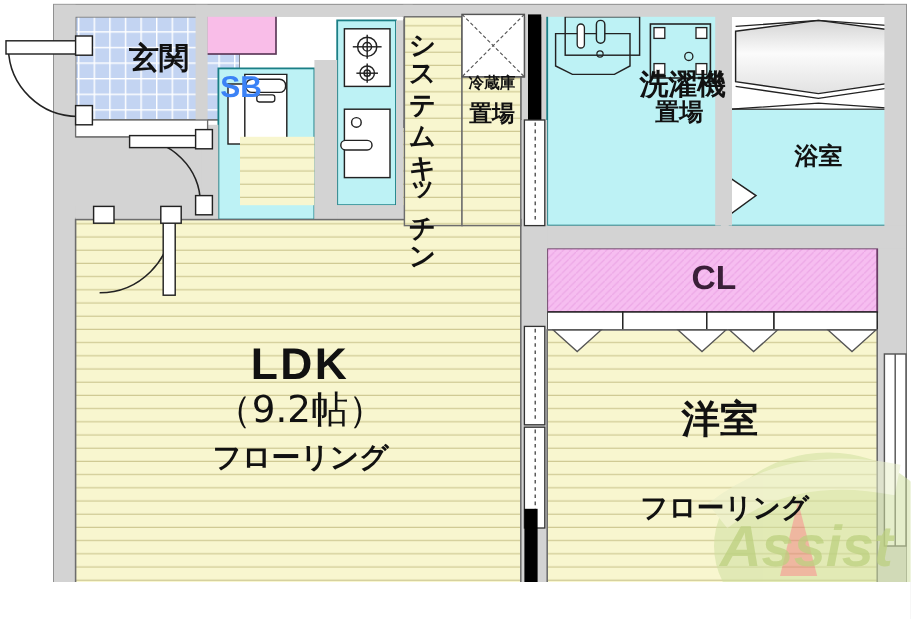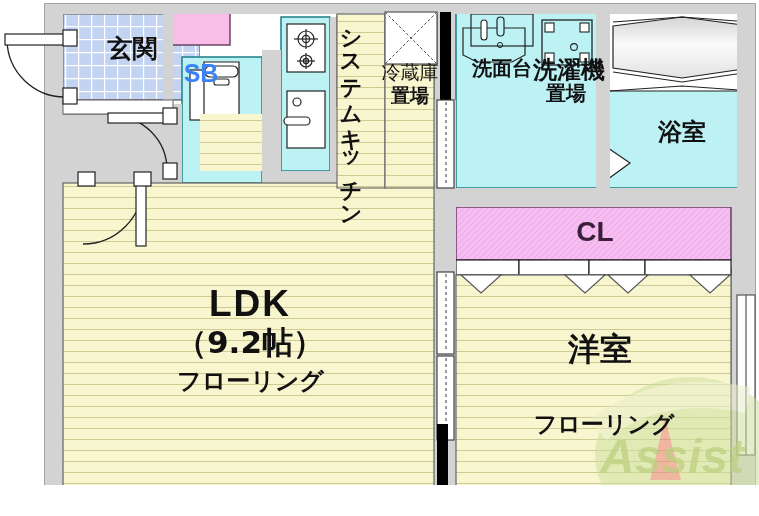--- a/index.html
+++ b/index.html
@@ -261,34 +261,33 @@
     </g>
   </svg>
 
   <div class="lbl jp" style="left:85px;top:36px;width:95px;font-size:25px;font-weight:700;">玄関</div>
 
   <div class="lbl" style="left:174px;top:14px;width:54px;font-size:25px;font-weight:700;color:#3b82f6;margin-top:46px;">SB</div>
 
 
   <div class="lbl jp vert" style="left:340px;top:14px;font-size:22px;font-weight:700;height:180px;">システムキッチン</div>
 
-  <div class="lbl jp" style="left:379px;top:63px;width:62px;font-size:19px;font-weight:400;">冷蔵庫</div>
+  <div class="lbl jp" style="left:379px;top:63px;width:62px;font-size:13px;font-weight:700;">冷蔵庫</div>
   <div class="lbl jp" style="left:379px;top:86px;width:62px;font-size:19px;font-weight:700;">置場</div>
 
-  <div class="lbl jp" style="left:460px;top:58px;width:84px;font-size:20px;font-weight:700;">洗面台</div>
 
   <div class="lbl jp" style="left:533px;top:58px;width:66px;font-size:24px;font-weight:700;">洗濯機</div>
   <div class="lbl jp" style="left:533px;top:83px;width:66px;font-size:20px;font-weight:700;">置場</div>
 
-  <div class="lbl jp" style="left:640px;top:120px;width:84px;font-size:24px;font-weight:700;">浴室</div>
+  <div class="lbl jp" style="left:640px;top:120px;width:84px;font-size:20px;font-weight:700;">浴室</div>
 
   <div class="lbl" style="left:560px;top:217px;width:70px;font-size:28px;font-weight:700;color:#3a1f38;">CL</div>
 
   <div class="lbl" style="left:175px;top:285px;width:150px;font-size:37px;font-weight:700;letter-spacing:2px;">LDK</div>
-  <div class="lbl jp" style="left:165px;top:326px;width:170px;font-size:31px;font-weight:700;">（9.2帖）</div>
+  <div class="lbl jp" style="left:165px;top:326px;width:170px;font-size:31px;font-weight:400;">（9.2帖）</div>
   <div class="lbl jp" style="left:163px;top:369px;width:175px;font-size:24px;font-weight:700;">フローリング</div>
 
   <div class="lbl jp" style="left:545px;top:333px;width:110px;font-size:32px;font-weight:700;text-align:center;">洋室</div>
   <div class="lbl jp" style="left:518px;top:412px;width:172px;font-size:23px;font-weight:700;">フローリング</div>
 
   <div class="lbl" style="left:600px;top:432px;width:175px;font-size:48px;font-weight:700;font-style:italic;color:#bcd07f;opacity:0.72;text-align:left;">Assist</div>
 
 </div>
 
 </body></html>

